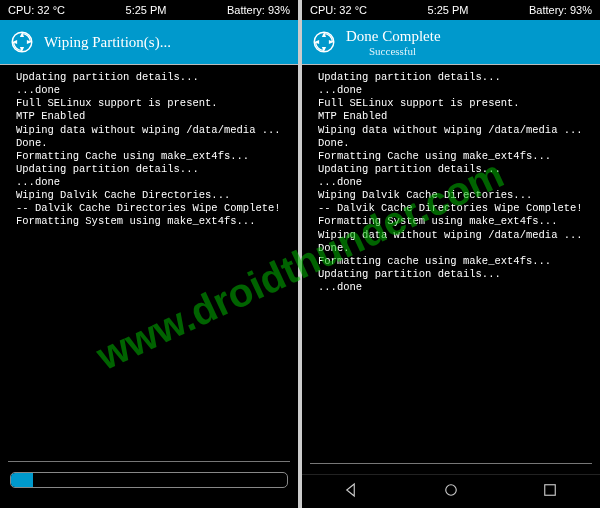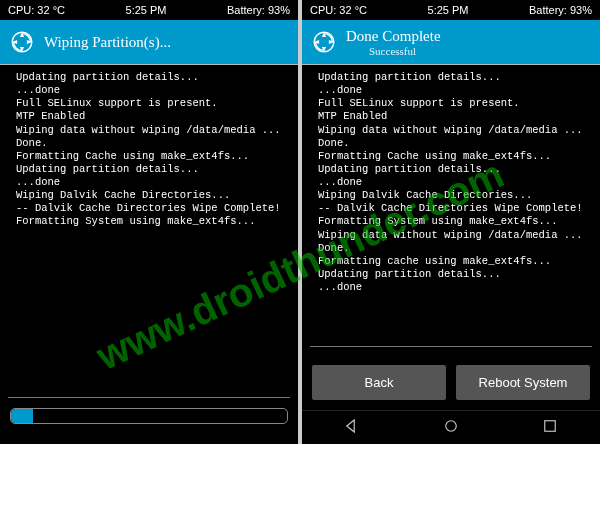--- a/index.html
+++ b/index.html
@@ -7,21 +7,21 @@
     width: 600px;
     height: 530px;
     background: #fff;
     font-family: Arial, sans-serif;
     position: relative;
     overflow: hidden;
   }
   .container {
     display: flex;
     width: 600px;
-    height: 444px;
+    height: 508px;
     gap: 4px;
     background: #ccc;
   }
   .phone {
     flex: 1;
     background: #000;
     display: flex;
     flex-direction: column;
     position: relative;
   }
@@ -205,24 +205,20 @@
 ...done
 Wiping Dalvik Cache Directories...
 -- Dalvik Cache Directories Wipe Complete!
 Formatting System using make_ext4fs...
 Wiping data without wiping /data/media ...
 Done.
 Formatting cache using make_ext4fs...
 Updating partition details...
 ...done</div>
     <div class="bottom-line"></div>
-    <div class="button-row">
-      <div class="btn">Back</div>
-      <div class="btn">Reboot System</div>
-    </div>
     <div class="navbar">
       <span>
         <svg viewBox="0 0 24 24">
             <path d="M15 4 L5 12 L15 20 Z" fill="none" stroke="#ccc" stroke-width="1.5"></path>
           </svg>
       </span>
       <span>
         <svg viewBox="0 0 24 24">
             <circle cx="12" cy="12" r="7" fill="none" stroke="#ccc" stroke-width="1.5"></circle>
           </svg>

